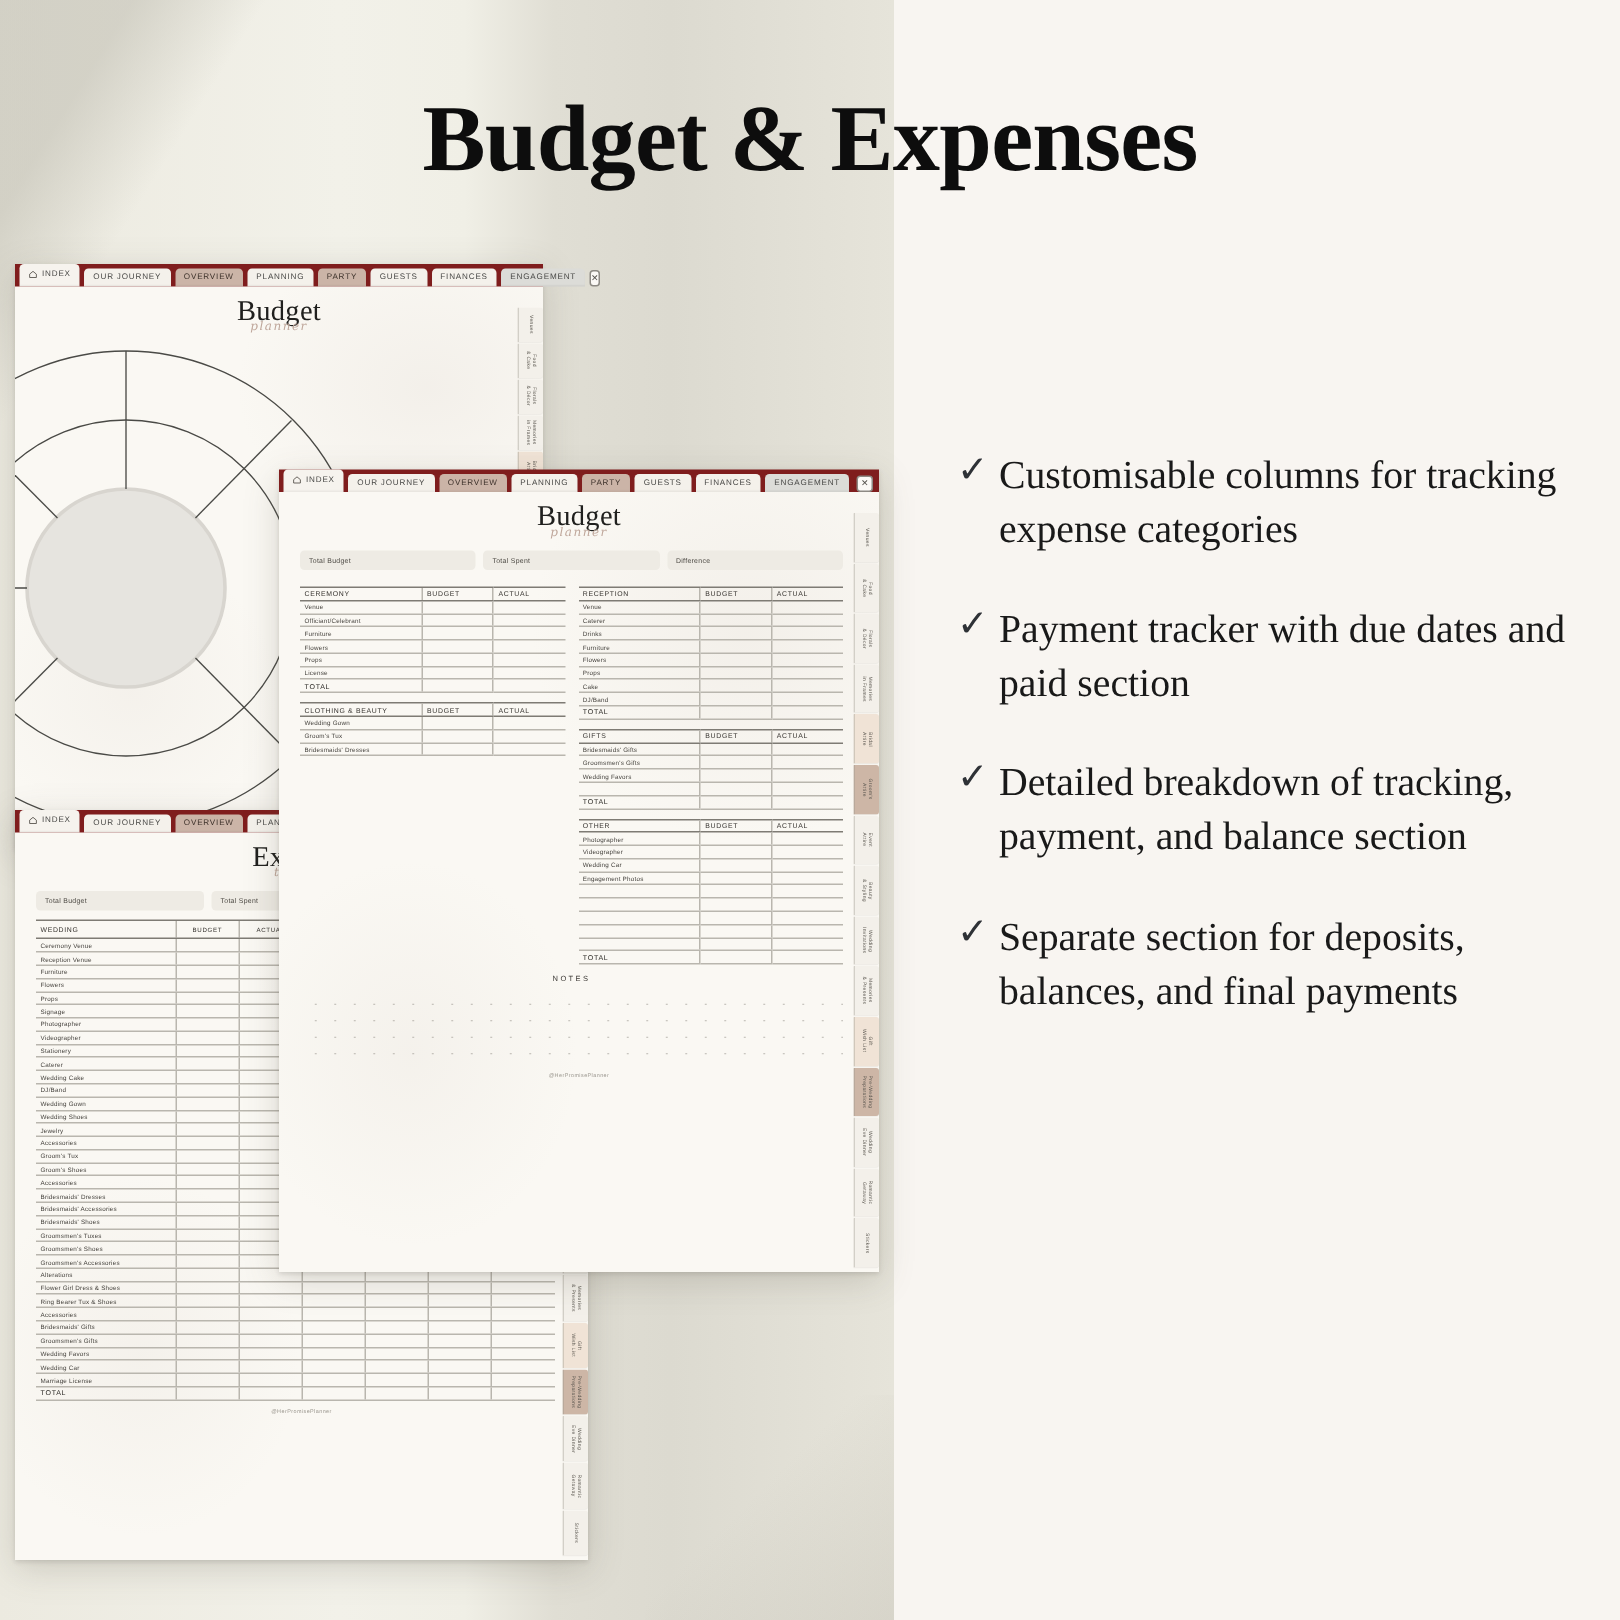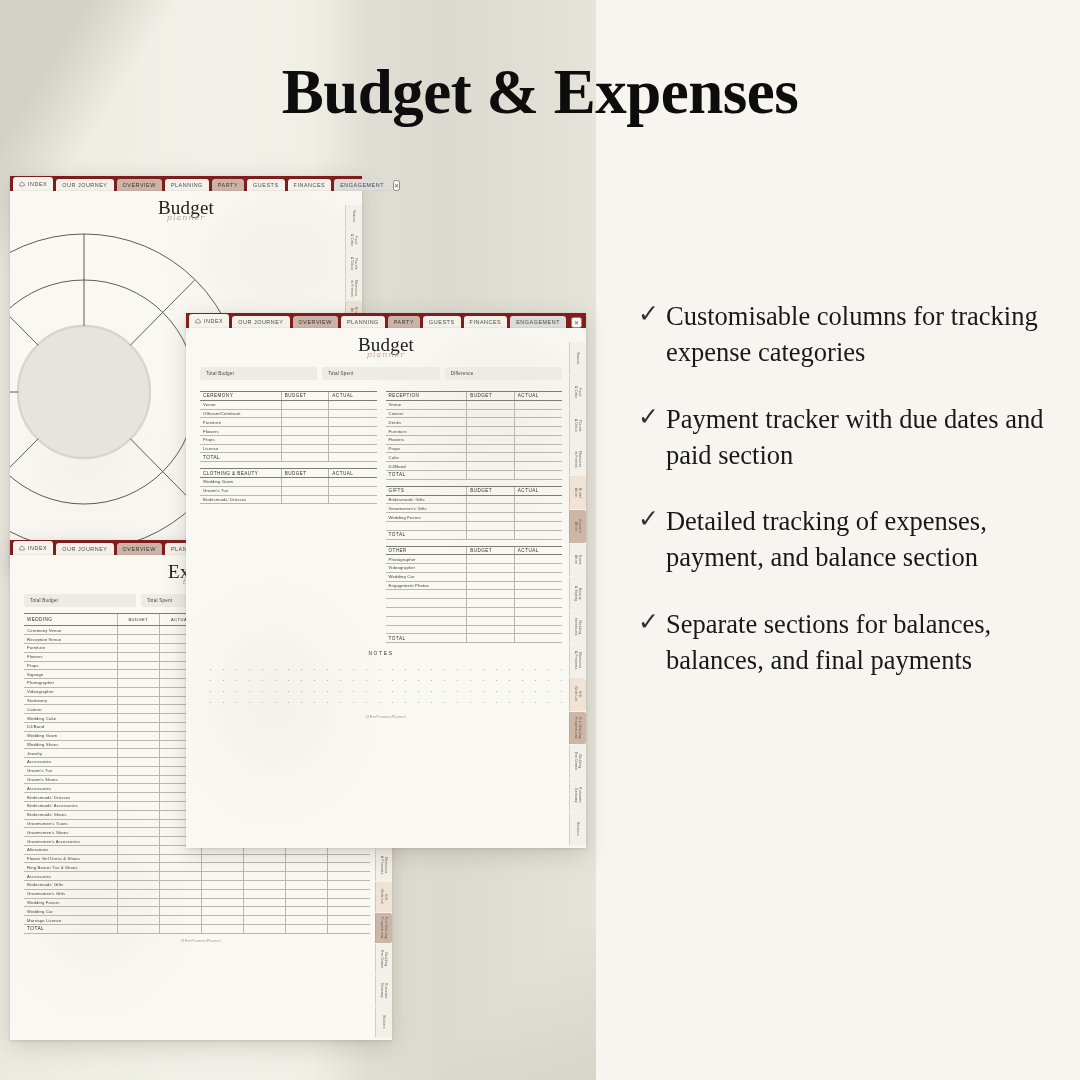--- a/index.html
+++ b/index.html
@@ -210,25 +210,25 @@
   <div class="feature-item">
     <span class="feature-check">✓</span>
     <span class="feature-text">Customisable columns for tracking expense categories</span>
   </div>
   <div class="feature-item">
     <span class="feature-check">✓</span>
     <span class="feature-text">Payment tracker with due dates and paid section</span>
   </div>
   <div class="feature-item">
     <span class="feature-check">✓</span>
-    <span class="feature-text">Detailed tracking of expenses, payment, and balance section</span>
+    <span class="feature-text">Detailed breakdown of tracking, payment, and balance section</span>
   </div>
   <div class="feature-item">
     <span class="feature-check">✓</span>
-    <span class="feature-text">Separate sections for balances, balances, and final payments</span>
+    <span class="feature-text">Separate section for deposits, balances, and final payments</span>
   </div>
 </div>
 
 <div class="planner" id="planner-wheel" style="left:10px; top:176px; width:352px; height:390px;">
   <div class="tabbar">
       <div class="tab index">
         <span><svg class="home-ico" viewBox="0 0 12 12" fill="none" stroke="#5a564f" stroke-width="1.2">
             <path d="M1.5 5.5 6 1.8l4.5 3.7V10h-9z"></path>
           </svg></span>
         <span>INDEX</span>

